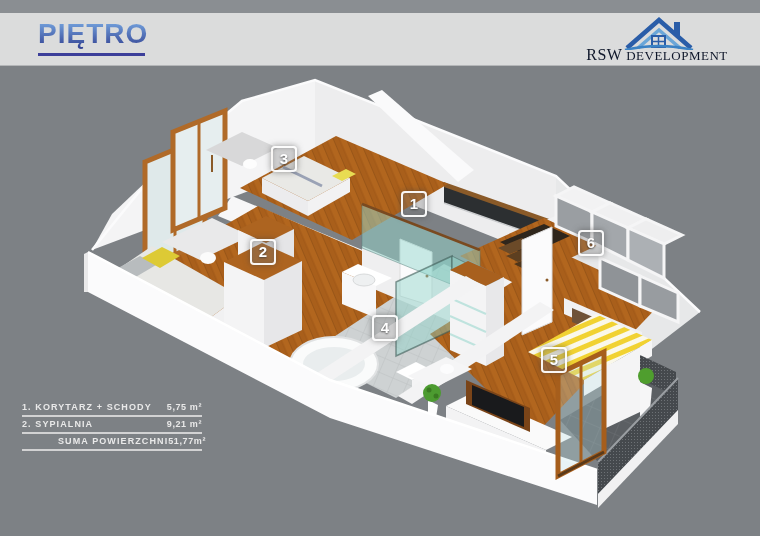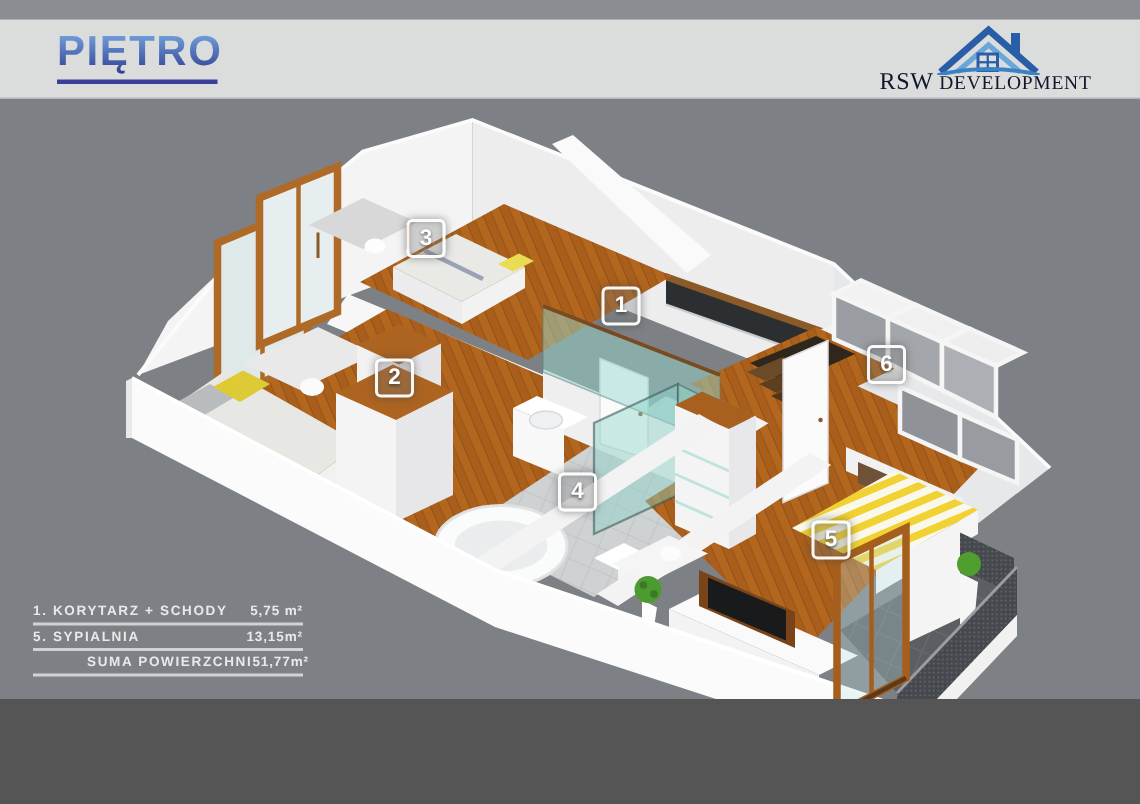--- a/index.html
+++ b/index.html
@@ -1,16 +1,16 @@
 <!DOCTYPE html>
 <html><head>
 <meta charset="utf-8">
 <style>
   html,body{margin:0;padding:0;background:#555;}
-  .stage{position:relative;width:760px;height:466px;background:#7d8185;overflow:hidden;
+  .stage{position:relative;width:760px;height:536px;background:#7d8185;overflow:hidden;
          font-family:"Liberation Sans","DejaVu Sans",sans-serif;}
   .top-strip{position:absolute;left:0;top:0;width:760px;height:13px;background:#8a8e92;}
   .header-band{position:absolute;left:0;top:13px;width:760px;height:52px;background:#dbdcdc;
                border-bottom:1px solid #b4b6b8;}
   .page-title{position:absolute;left:38px;top:18px;font-size:28px;font-weight:bold;letter-spacing:1px;
               color:#3b4a9b;}
   @supports ((-webkit-background-clip:text) or (background-clip:text)){
     .page-title{background:linear-gradient(#7db0e8,#2e3c8e);-webkit-background-clip:text;background-clip:text;
                 -webkit-text-fill-color:transparent;color:transparent;}
   }
@@ -242,21 +242,21 @@
   <div class="badge" style="left:541px;top:347px">5</div>
   <div class="badge" style="left:578px;top:230px">6</div>
   </div>
 
   <div class="legend">
     <div class="legend-row">
       <span class="lab">1. KORYTARZ + SCHODY</span>
       <span class="val">5,75 m²</span>
     </div>
     <div class="legend-row">
-      <span class="lab">5. SYPIALNIA</span>
-      <span class="val">13,15m²</span>
+      <span class="lab">2. SYPIALNIA</span>
+      <span class="val">9,21 m²</span>
     </div>
     <div class="legend-row total">
       <span class="lab">SUMA POWIERZCHNI</span>
       <span class="val">51,77m²</span>
     </div>
   </div>
 </div>
 
 </body></html>

